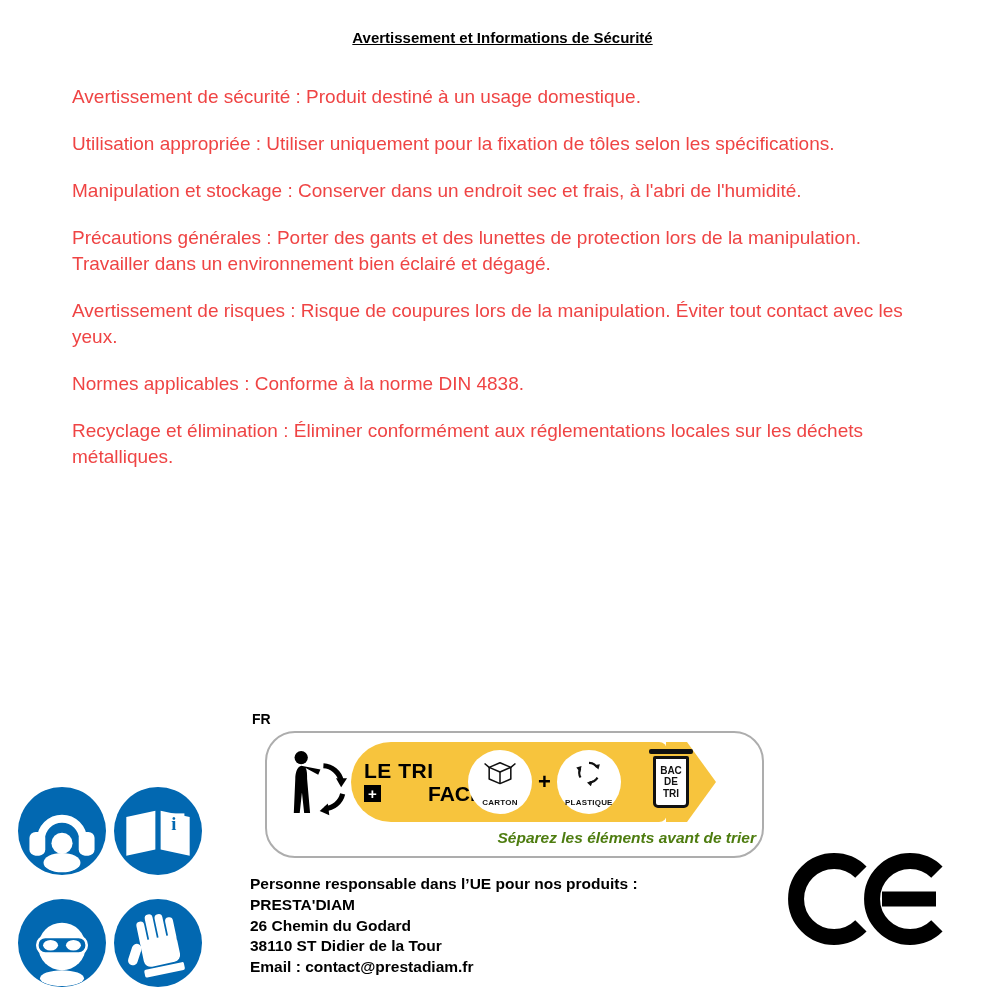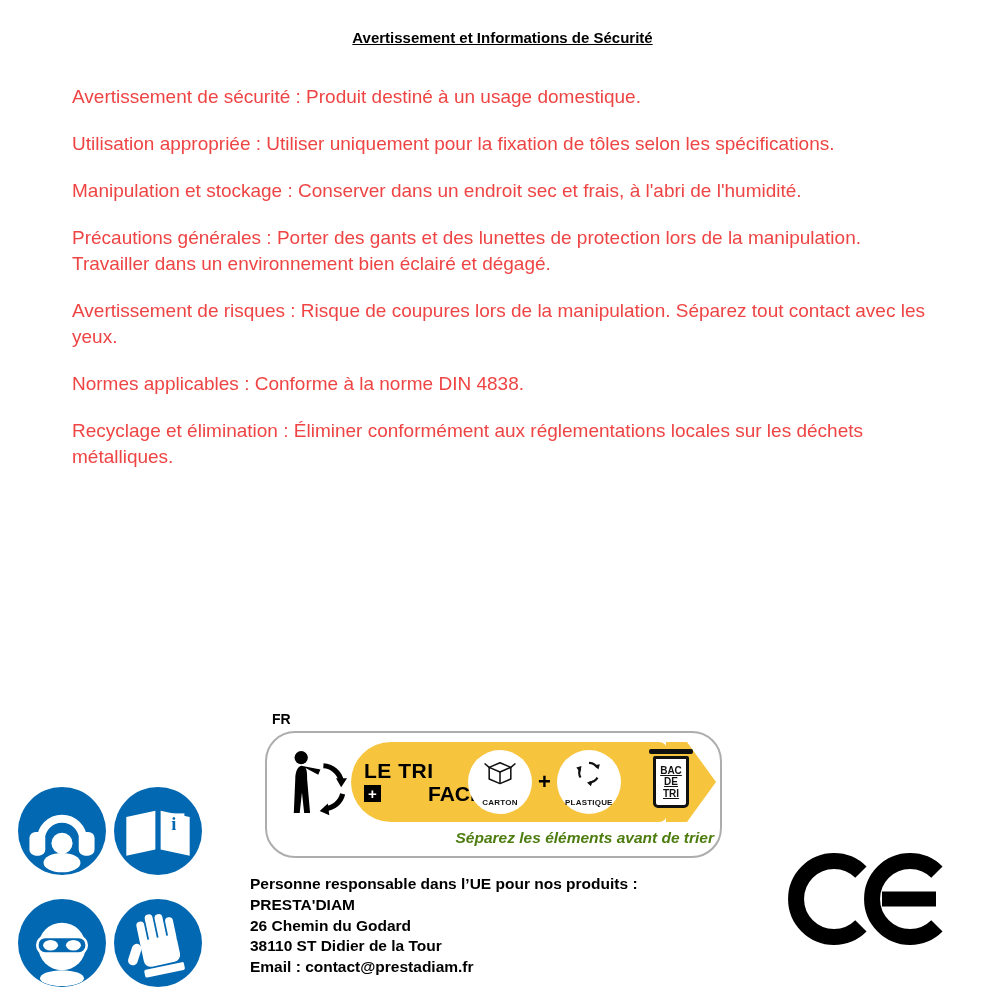--- a/index.html
+++ b/index.html
@@ -16,23 +16,23 @@
 
   
   .picto-grid{
     position:absolute;left:18px;top:787px;
     display:grid;grid-template-columns:88px 88px;grid-gap:24px 8px;
   }
   .picto{width:88px;height:88px;border-radius:50%;background:#0268b1;overflow:hidden;}
   .picto svg{display:block;width:88px;height:88px;}
 
   
-  .fr-tag{position:absolute;left:272px;top:711px;font-size:14px;font-weight:bold;color:#000;}
+  .fr-tag{position:absolute;left:252px;top:711px;font-size:14px;font-weight:bold;color:#000;}
   .tri-pill{
-    position:absolute;left:265px;top:731px;width:457px;height:127px;box-sizing:border-box;
+    position:absolute;left:265px;top:731px;width:499px;height:127px;box-sizing:border-box;
     background:#fff;border:2px solid #adadad;border-radius:30px;
   }
   .triman{position:absolute;left:12px;top:10px;width:74px;height:84px;}
   .banner-wrap{position:absolute;left:84px;top:9px;width:366px;height:80px;}
   .banner{
     position:absolute;left:0;top:0;width:316px;height:80px;box-sizing:border-box;
     background:#f7c43d;border-radius:40px 8px 8px 40px;
     display:flex;align-items:center;padding-left:13px;gap:5px;
   }
   .chevron{
@@ -53,21 +53,21 @@
     display:flex;flex-direction:column;align-items:center;justify-content:center;gap:12px;
   }
   .mat-label{font-size:8px;font-weight:bold;color:#111;letter-spacing:.2px;}
   .plus-sep{font-size:22px;font-weight:bold;color:#000;margin:0 1px;}
   .bin{position:absolute;left:296px;top:7px;width:48px;display:flex;flex-direction:column;align-items:center;z-index:2;}
   .bin-lid{width:44px;height:5px;background:#111;border-radius:2px;margin-bottom:2px;}
   .bin-body{
     width:36px;height:52px;box-sizing:border-box;border:3px solid #111;border-radius:2px 2px 5px 5px;
     background:#fff;display:flex;flex-direction:column;align-items:center;justify-content:center;
   }
-  .bin-line{font-size:10px;font-weight:800;line-height:11.5px;color:#111;text-decoration:underline;}
+  .bin-line{font-size:10px;font-weight:800;line-height:11.5px;color:#111;}
   .tri-instruction{
     position:absolute;left:90px;right:6px;bottom:9px;text-align:right;
     font-size:15.5px;font-style:italic;font-weight:bold;color:#4d7c0f;
   }
 
   
   .resp-block{
     position:absolute;left:250px;top:874px;width:500px;text-align:left;
     font-size:15.5px;font-weight:bold;line-height:20.8px;color:#000;
   }
@@ -80,21 +80,21 @@
 
 <div class="page">
 
   <div class="doc-title">Avertissement et Informations de Sécurité</div>
 
   <div class="paragraphs">
     <p class="para">Avertissement de sécurité : Produit destiné à un usage domestique.</p>
     <p class="para">Utilisation appropriée : Utiliser uniquement pour la fixation de tôles selon les spécifications.</p>
     <p class="para">Manipulation et stockage : Conserver dans un endroit sec et frais, à l'abri de l'humidité.</p>
     <p class="para">Précautions générales : Porter des gants et des lunettes de protection lors de la manipulation. Travailler dans un environnement bien éclairé et dégagé.</p>
-    <p class="para">Avertissement de risques : Risque de coupures lors de la manipulation. Séparez tout contact avec les yeux.</p>
+    <p class="para">Avertissement de risques : Risque de coupures lors de la manipulation. Éviter tout contact avec les yeux.</p>
     <p class="para">Normes applicables : Conforme à la norme DIN 4838.</p>
     <p class="para">Recyclage et élimination : Éliminer conformément aux réglementations locales sur les déchets métalliques.</p>
   </div>
 
   <div class="picto-grid">
     <div class="picto">
       <svg viewBox="0 0 100 100">
         <path d="M26 60 A24 24 0 1 1 74 60" fill="none" stroke="#fff" stroke-width="9"></path>
         <circle cx="50" cy="64" r="12" fill="#fff"></circle>
         <rect x="13" y="51" width="18" height="27" rx="7" fill="#fff"></rect>

